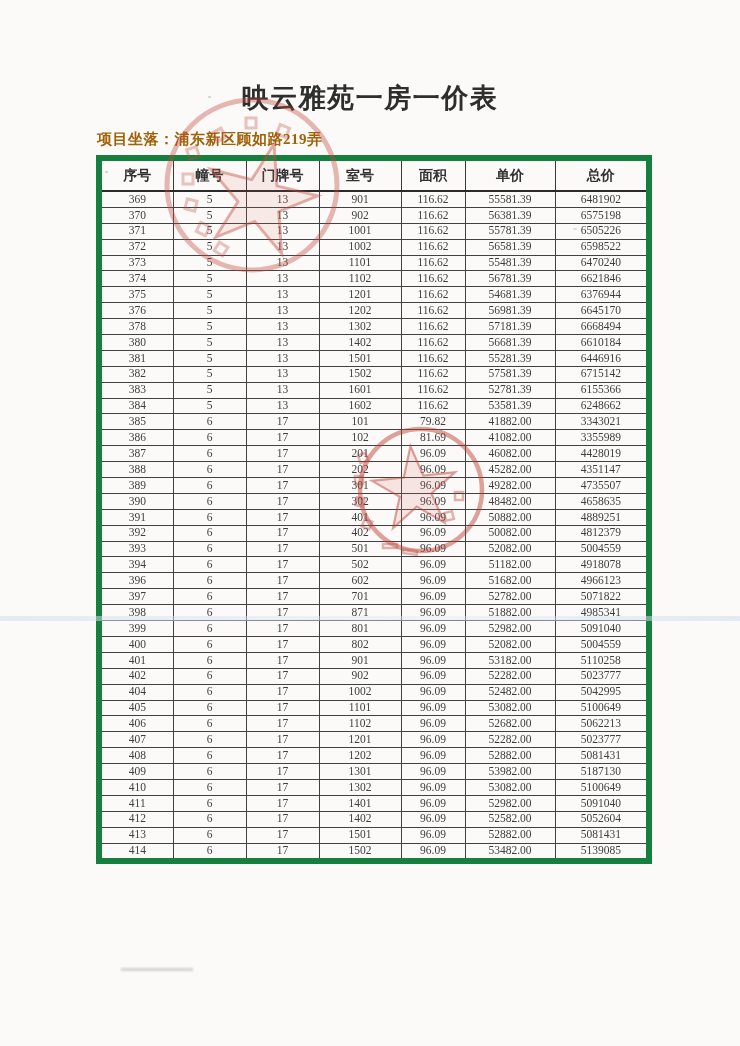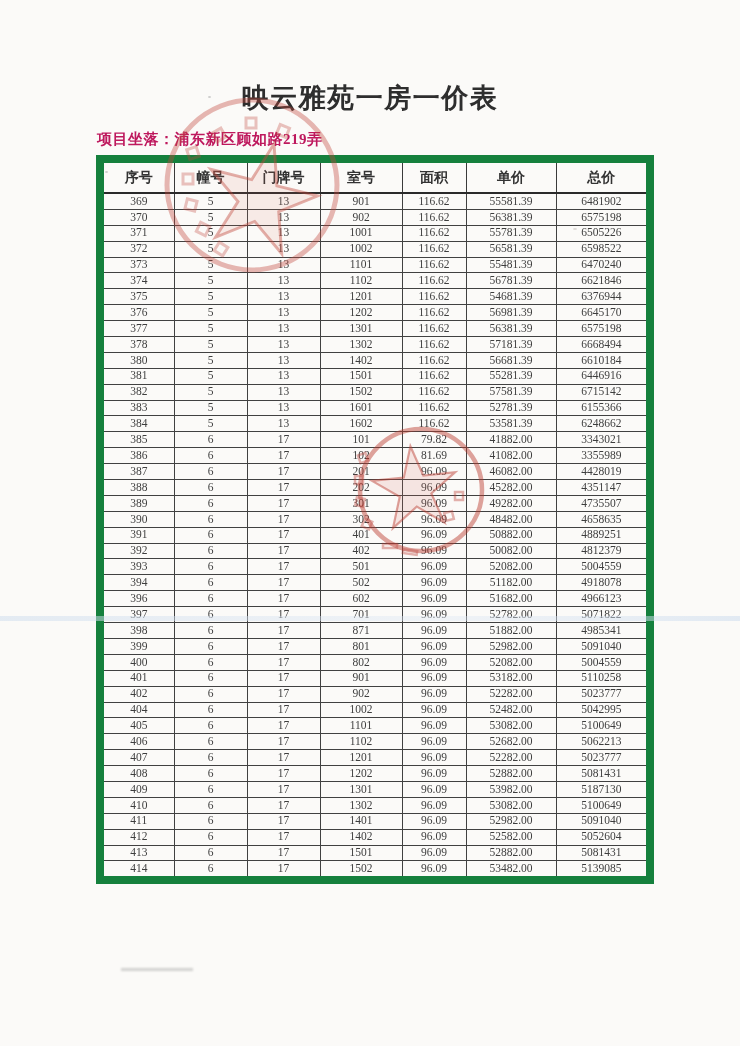--- a/index.html
+++ b/index.html
@@ -8,26 +8,26 @@
     background:#f6f5f3;
     font-family:"Liberation Serif","DejaVu Serif",serif;
   }
   .page{position:absolute;inset:0;background:#fbfaf8;}
   .title{
     position:absolute;top:80px;left:0;width:100%;text-align:center;
     font-size:27px;font-weight:bold;color:#2e2e2e;letter-spacing:1.5px;
   }
   .location{
     position:absolute;top:130px;left:97px;font-size:15px;font-weight:bold;
-    color:#be185d;letter-spacing:0.5px;
+    color:#a16207;letter-spacing:0.5px;
   }
   table.price{
     position:absolute;top:155px;left:96px;width:550px;
     border-collapse:collapse;table-layout:fixed;
-    border:8px solid #15803d;background:transparent;z-index:2;
+    border:6px solid #15803d;background:transparent;z-index:2;
   }
   .price th{
     border:1px solid #3a3a3a;border-bottom:2px solid #2a2a2a;
     height:29px;font-size:14px;font-weight:bold;color:#333;
     text-align:center;padding:0;
   }
   .price td{
     border:1px solid #414141;height:14.9px;font-size:11.5px;line-height:1;
     color:#3e3e3e;text-align:center;padding:0;white-space:nowrap;overflow:hidden;
   }
@@ -145,29 +145,20 @@
         <tr>
           <td>376</td>
           <td>5</td>
           <td>13</td>
           <td>1202</td>
           <td>116.62</td>
           <td>56981.39</td>
           <td>6645170</td>
         </tr>
         <tr>
-          <td>377</td>
-          <td>5</td>
-          <td>13</td>
-          <td>1301</td>
-          <td>116.62</td>
-          <td>56381.39</td>
-          <td>6575198</td>
-        </tr>
-        <tr>
           <td>378</td>
           <td>5</td>
           <td>13</td>
           <td>1302</td>
           <td>116.62</td>
           <td>57181.39</td>
           <td>6668494</td>
         </tr>
         <tr>
           <td>380</td>

